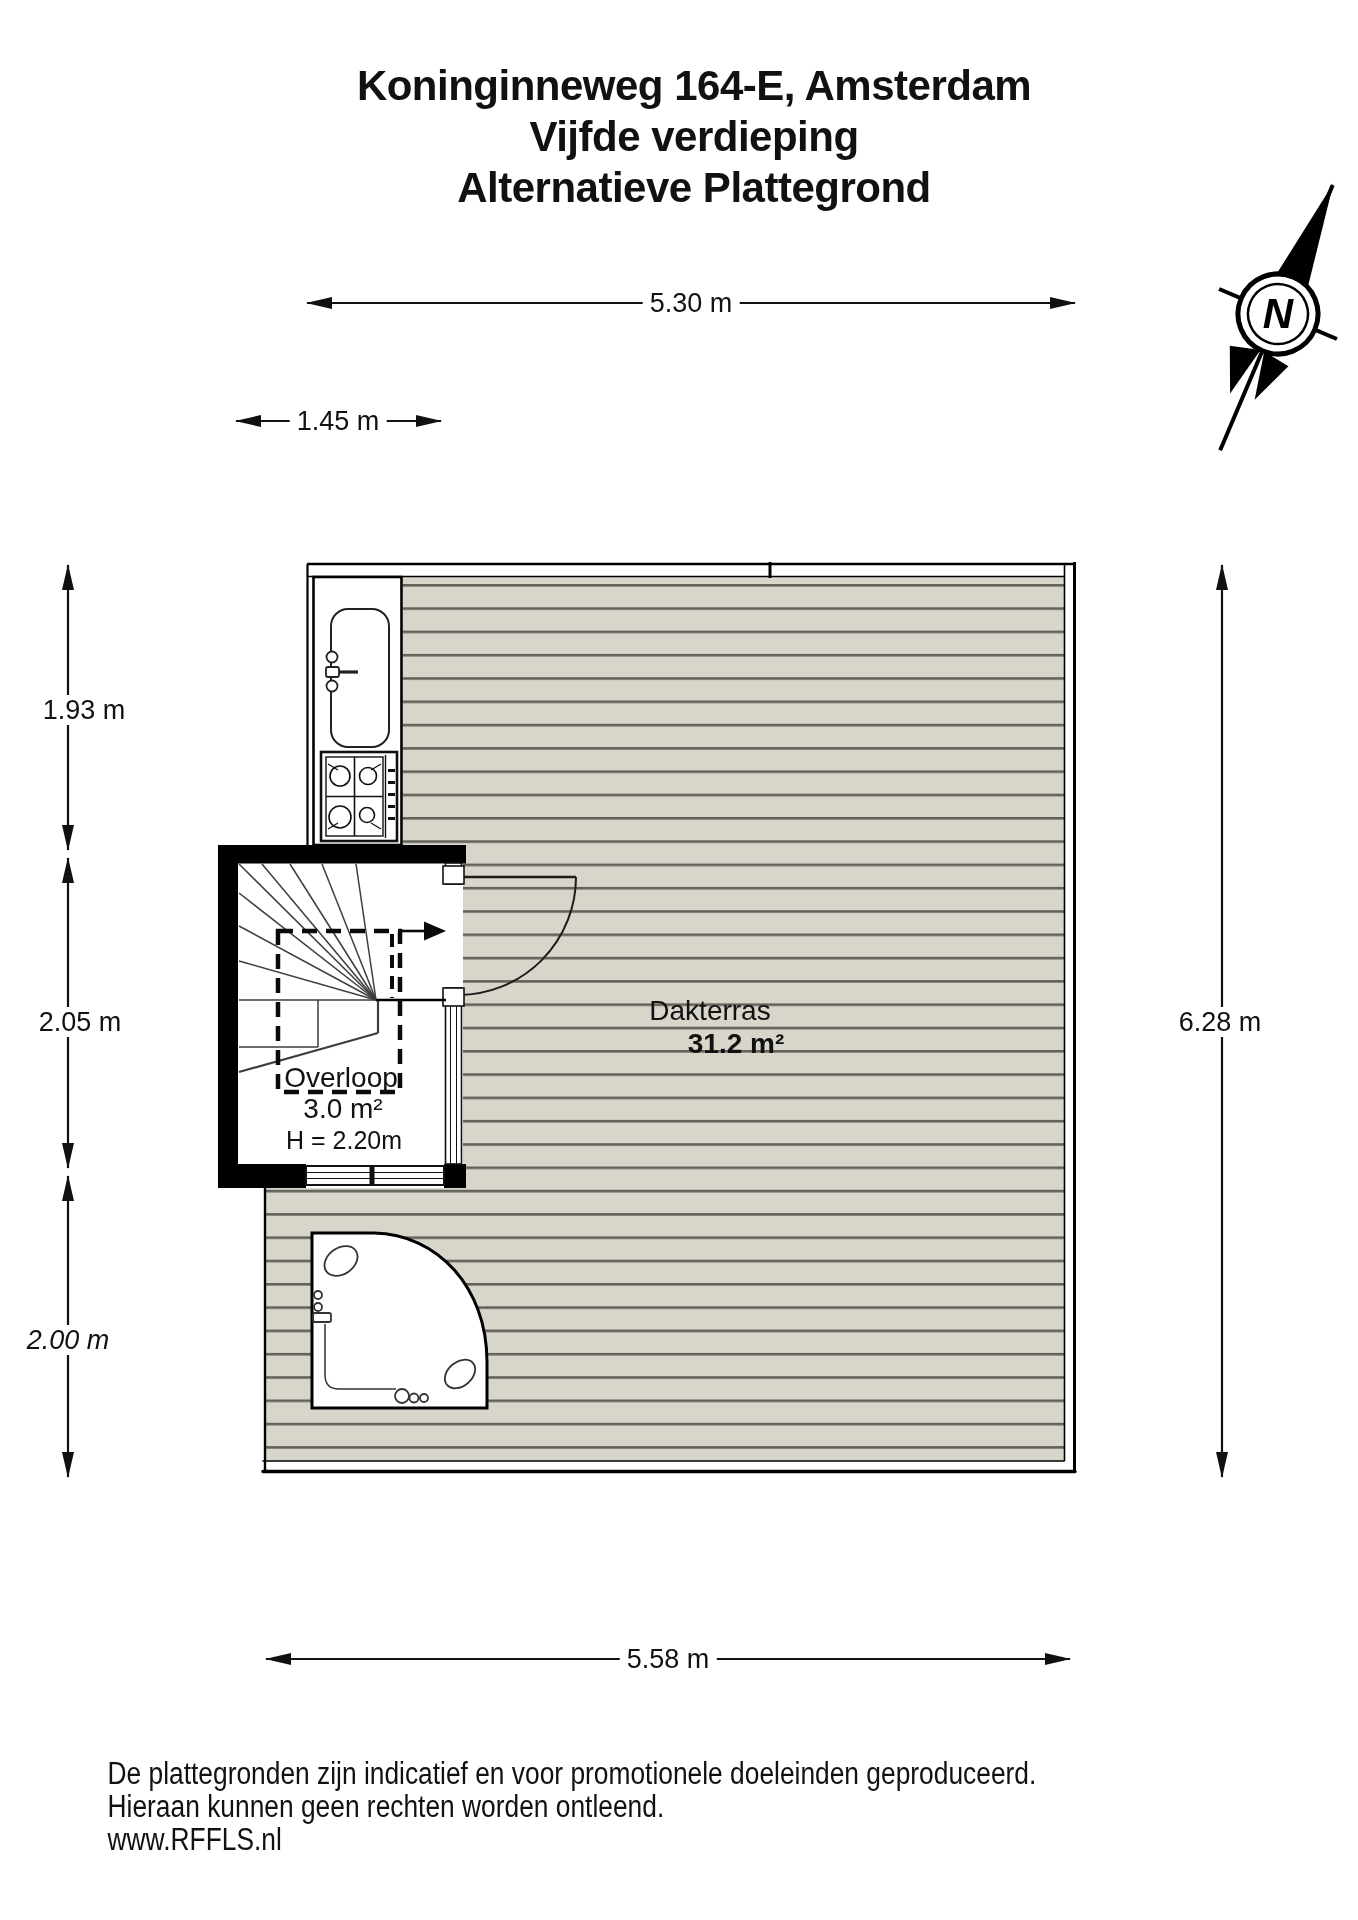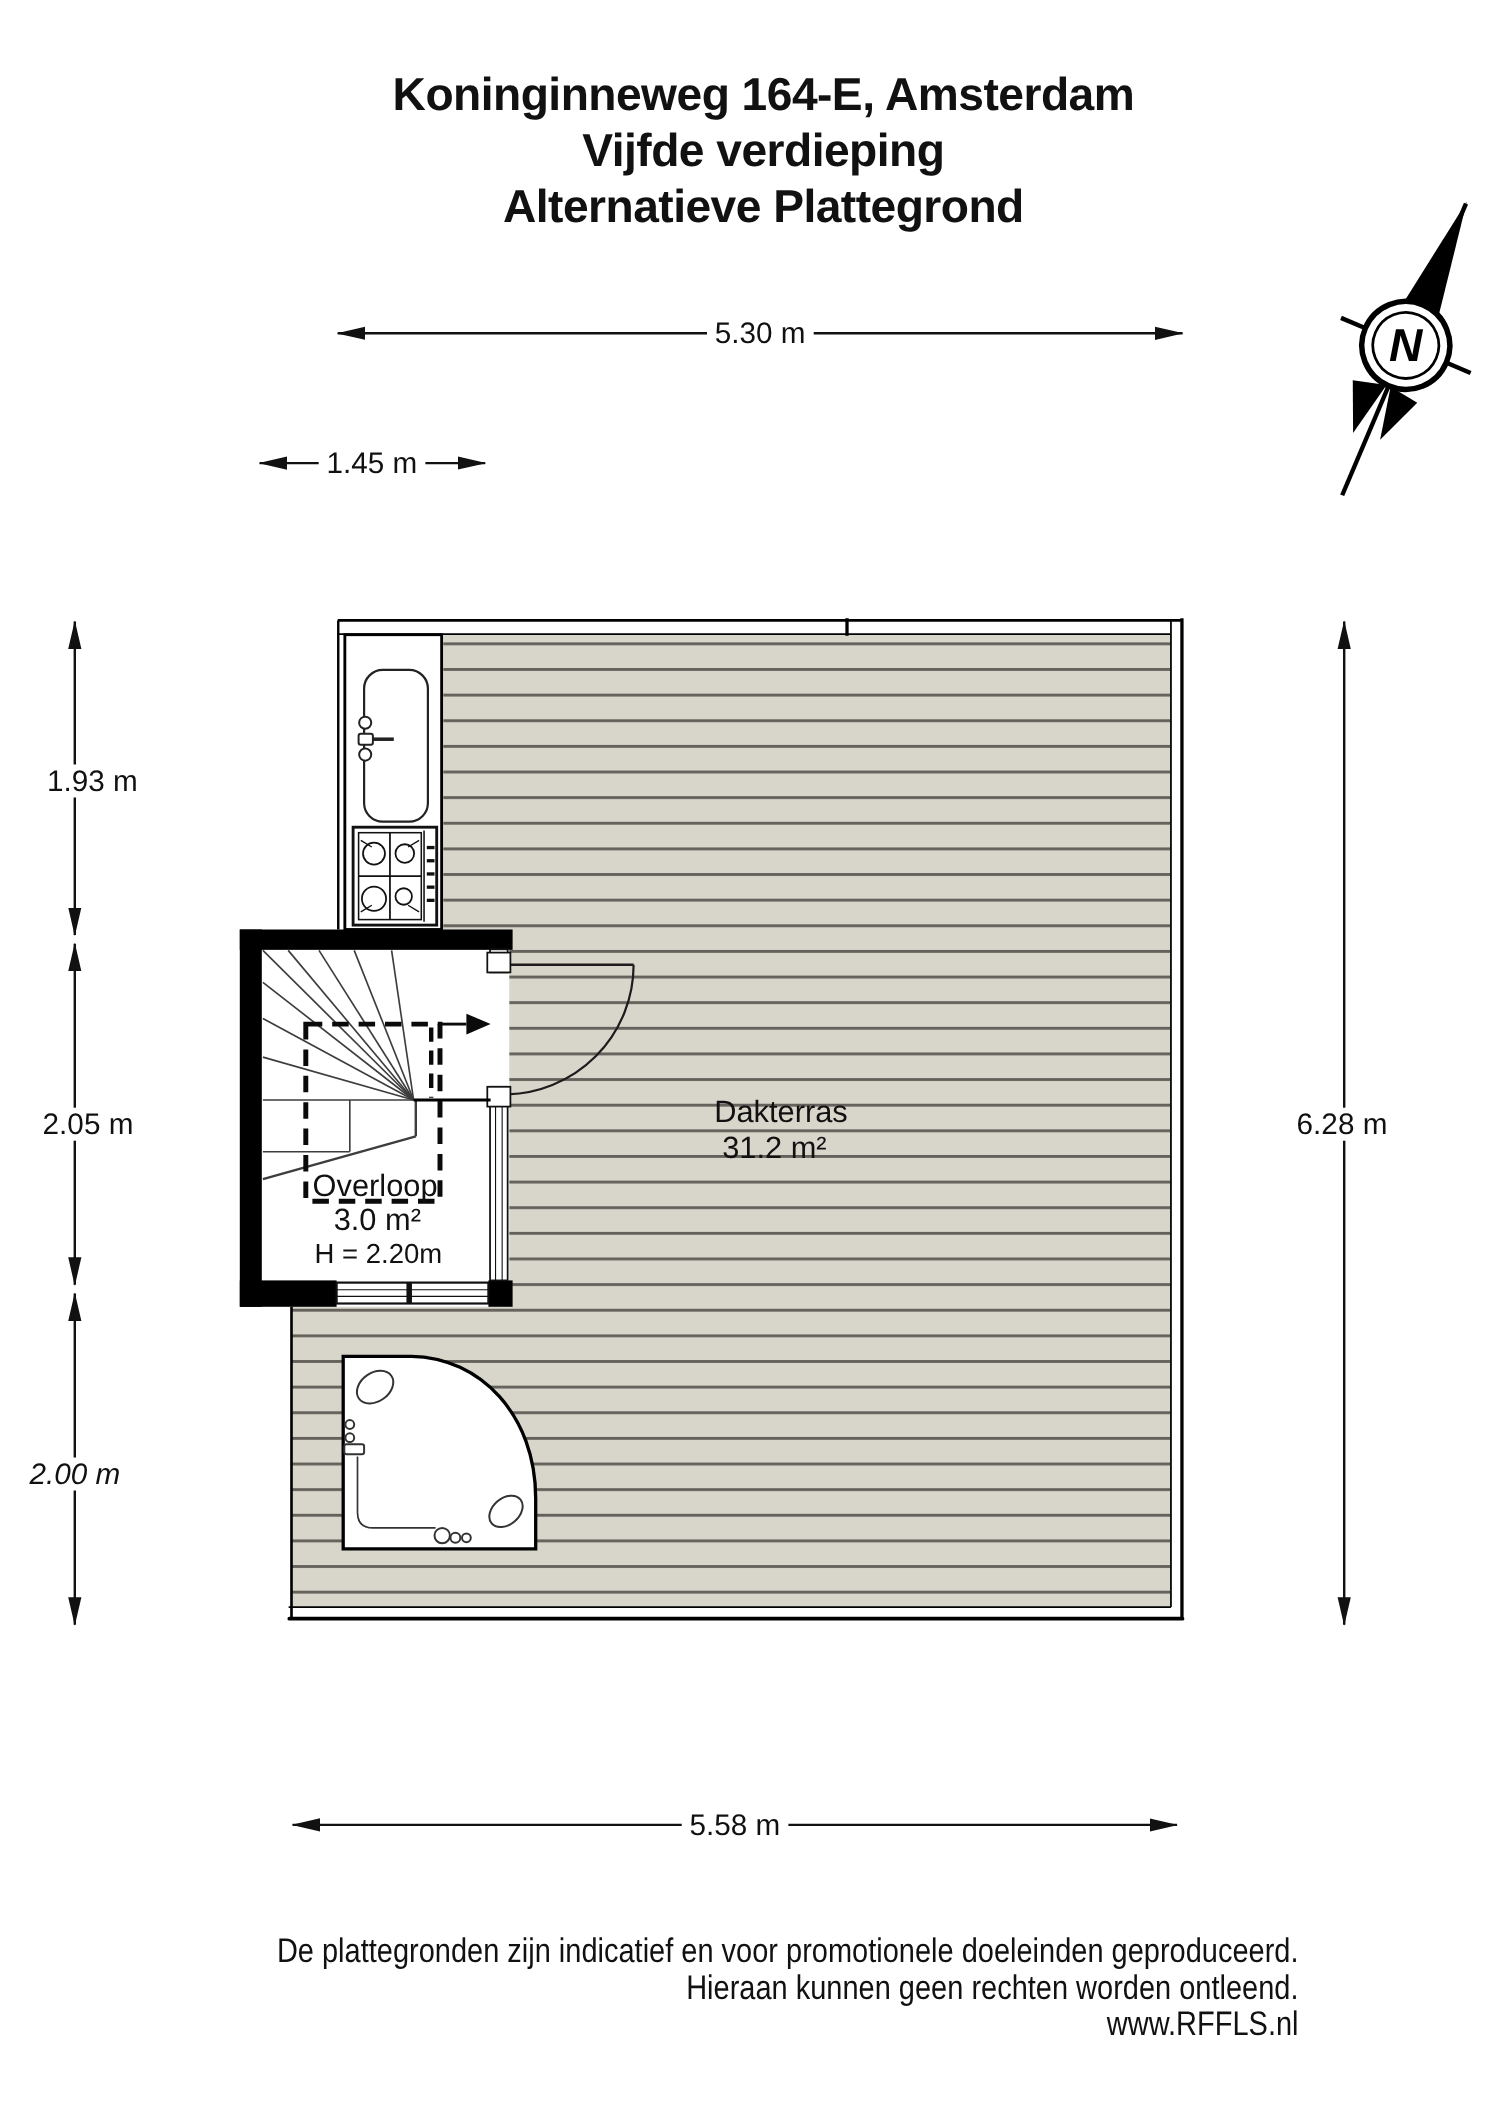--- a/index.html
+++ b/index.html
@@ -5,21 +5,21 @@
   html,body{margin:0;padding:0;background:#ffffff;}
   body{width:1358px;height:1920px;position:relative;overflow:hidden;
        font-family:"Liberation Sans","DejaVu Sans",sans-serif;color:#111;}
   .abs{position:absolute;}
   .ctr{transform:translate(-50%,-50%);white-space:nowrap;}
   .title{left:30px;right:0;top:60px;text-align:center;font-weight:bold;
          font-size:42px;line-height:51px;letter-spacing:-0.5px;}
   .dim-label{font-size:27px;background:#ffffff;padding:0 7px;line-height:30px;}
   .room-label{font-size:28px;line-height:30px;}
   .room-label.small{font-size:25px;}
-  .footer{left:2px;width:1274px;top:1757px;text-align:right;font-size:31px;line-height:33px;}
+  .footer{left:12px;width:1274px;top:1757px;text-align:left;font-size:31px;line-height:33px;}
   .footer div{transform:scaleX(0.85);transform-origin:50% 50%;white-space:nowrap;}
   svg{position:absolute;left:0;top:0;}
 </style>
 </head>
 <body>
 
 <svg width="1358" height="1920" viewBox="0 0 1358 1920">
   <defs>
     <pattern id="deckpat" width="12" height="23.3" patternUnits="userSpaceOnUse" patternTransform="translate(0,584)">
       <rect id="deck-bg-rect" x="0" y="0" width="12" height="23.3" fill="#d8d5cb"></rect>
@@ -183,21 +183,21 @@
 
 <div class="abs ctr dim-label" style="left:691px;top:303px;">5.30 m</div>
 <div class="abs ctr dim-label" style="left:338px;top:421px;text-align:center;">1.45 m</div>
 <div class="abs ctr dim-label" style="left:84px;top:710px;">1.93 m</div>
 <div class="abs ctr dim-label" style="left:68px;top:1022px;margin-left:12px;">2.05 m</div>
 <div class="abs ctr dim-label" style="left:68px;top:1340px;font-style:italic;">2.00 m</div>
 <div class="abs ctr dim-label" style="left:1220px;top:1022px;">6.28 m</div>
 <div class="abs ctr dim-label" style="left:668px;top:1659px;">5.58 m</div>
 
 <div class="abs ctr room-label" style="left:710px;top:1011px;">Dakterras</div>
-<div class="abs ctr room-label" style="left:704px;top:1044px;">31.2 m²</div>
+<div class="abs ctr room-label" style="left:736px;top:1044px;font-weight:bold;">31.2 m²</div>
 <div class="abs ctr room-label" style="left:341px;top:1078px;">Overloop</div>
 <div class="abs ctr room-label" style="left:343px;top:1109px;">3.0 m²</div>
 <div class="abs ctr room-label small" style="left:344px;top:1140px;">H = 2.20m</div>
 
 <div class="abs footer">
   <div>De plattegronden zijn indicatief en voor promotionele doeleinden geproduceerd.</div>
   <div>Hieraan kunnen geen rechten worden ontleend.</div>
   <div>www.RFFLS.nl</div>
 </div>
 

